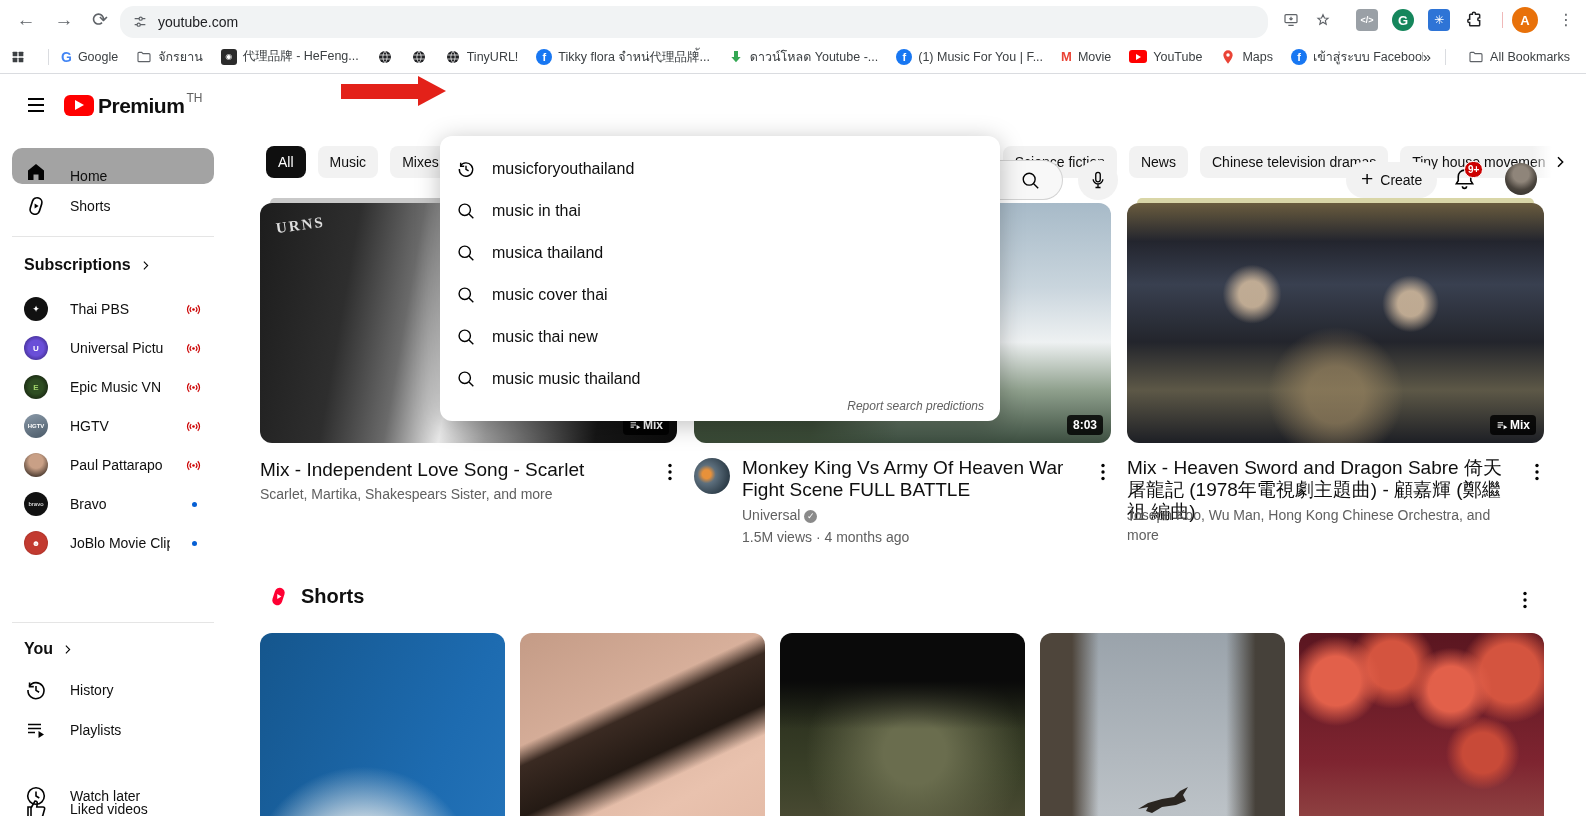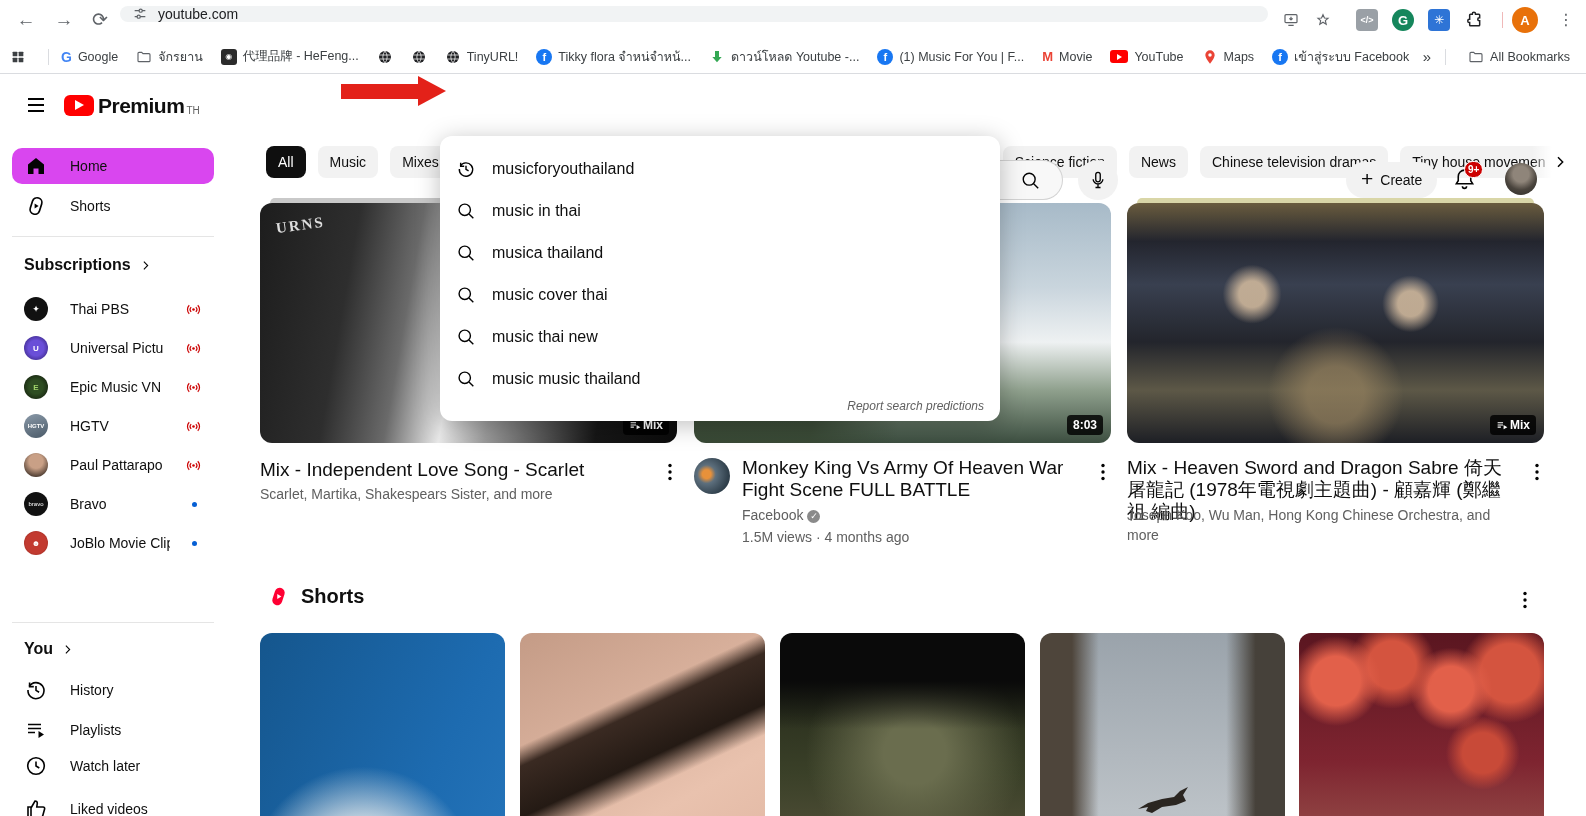--- a/index.html
+++ b/index.html
@@ -4,21 +4,21 @@
 <style>
   * { margin:0; padding:0; box-sizing:border-box; }
   html,body { width:1586px; height:816px; overflow:hidden; background:#fff;
     font-family:"Liberation Sans","DejaVu Sans",sans-serif; color:#0f0f0f; }
   #page { position:relative; width:1586px; height:816px; background:#fff; }
 
   
   #topbar { position:absolute; left:0; top:0; width:1586px; height:40px; background:#fff; }
   .navbtn { position:absolute; top:8px; width:24px; height:24px; color:#5f6368; font-size:19px;
     line-height:24px; text-align:center; cursor:pointer; }
-  #addr { position:absolute; left:120px; top:6px; width:1148px; height:16px; background:#f1f3f4;
+  #addr { position:absolute; left:120px; top:6px; width:1148px; height:32px; background:#f1f3f4;
     border-radius:14px; display:flex; align-items:center; padding:0 12px; gap:10px; }
   #addr .url { font-size:14px; color:#202124; }
   .tbicon { position:absolute; top:9px; width:22px; height:22px; display:flex; align-items:center; justify-content:center; }
   .extsq { border-radius:4px; font-size:9px; font-weight:bold; color:#fff; }
   #topdiv { position:absolute; left:1502px; top:12px; width:1px; height:16px; background:#f0b9b9; }
   #top-avatar { position:absolute; left:1512px; top:7px; width:26px; height:26px; border-radius:50%;
     background:#e8710a; color:#fff; font-size:13px; font-weight:bold; display:flex; align-items:center; justify-content:center; }
 
   #bookmarks { position:absolute; left:0; top:40px; width:1586px; height:34px; background:#fff;
     border-bottom:1px solid #dadce0; display:flex; align-items:center; padding:0 10px; }
@@ -30,21 +30,21 @@
   .ic16 { width:16px; height:16px; flex:none; }
 
   
   #ythead { position:absolute; left:0; top:74px; width:1586px; height:62px; background:#fff; z-index:10; }
   #hamburger { position:absolute; left:24px; top:19px; width:24px; height:24px; cursor:pointer; }
   #logo { position:absolute; left:64px; top:17px; display:flex; align-items:flex-start; cursor:pointer; }
   #playbadge { width:30px; height:21px; background:#f00; border-radius:6px; position:relative; margin-top:4px; }
   #playbadge:after { content:""; position:absolute; left:11px; top:5px; border-left:9px solid #fff;
     border-top:5.5px solid transparent; border-bottom:5.5px solid transparent; }
   #brand { font-size:21px; font-weight:bold; letter-spacing:-0.5px; margin-left:4px; margin-top:3px; }
-  #brand-sup { font-size:10px; color:#606060; margin-left:2px;margin-top:14px; }
+  #brand-sup { font-size:12px; color:#606060; margin-left:2px; }
 
   #searchwrap { position:absolute; left:443px; top:86px; height:40px; display:flex; z-index:10; }
   #searchbox { width:556px; height:40px; border:1px solid #1c62b9; border-radius:20px 0 0 20px;
     background:#fff; display:flex; align-items:center; padding:0 8px 0 14px; }
   #searchbox input { border:none; outline:none; flex:1; font-size:16px; font-family:inherit; color:#0f0f0f; background:transparent; }
   #caret { width:0; border-left:1.5px solid #000; height:19px; margin:0 4px 0 -3px; }
   #clearbtn { width:30px; height:30px; font-size:18px; color:#0f0f0f; display:flex; align-items:center;
     justify-content:center; cursor:pointer; }
   #searchbtn { width:64px; height:40px; background:#f8f8f8; border:1px solid #d3d3d3; border-left:none;
     border-radius:0 20px 20px 0; display:flex; align-items:center; justify-content:center; cursor:pointer; }
@@ -71,21 +71,21 @@
     border-radius:12px; box-shadow:0 4px 24px rgba(0,0,0,.25); z-index:50; padding-top:12px; }
   .sg { height:42px; display:flex; align-items:center; padding:0 16px; gap:16px; cursor:pointer; }
   .sg .txt { font-size:16px; font-weight:500; }
   .sg .gic { width:20px; height:20px; color:#030303; flex:none; }
   #report { position:absolute; right:16px; bottom:8px; font-size:12px; font-style:italic; color:#606060; cursor:pointer; }
 
   
   #sidebar { position:absolute; left:0; top:136px; width:226px; bottom:0; background:#fff; }
   .srow { position:absolute; left:12px; width:202px; height:36px; border-radius:10px; display:flex;
     align-items:center; padding:0 12px; gap:22px; cursor:pointer; }
-  .srow.active { background:#d946ef; }
+  .srow.active { background:#a3a3a3;align-items:flex-end; }
   .srow .slabel { font-size:14px; white-space:nowrap; overflow:hidden; }
   .sic { width:24px; height:24px; flex:none; color:#030303; }
   .shead { position:absolute; left:24px; font-size:16px; font-weight:bold; display:flex; align-items:center; gap:8px; cursor:pointer; }
   .sdiv { position:absolute; left:12px; width:202px; height:1px; background:#e5e5e5; }
   .avatar24 { width:24px; height:24px; border-radius:50%; flex:none; display:flex; align-items:center;
     justify-content:center; color:#fff; font-weight:bold; }
   .liveic { margin-left:auto; width:17px; height:17px; color:#c00; flex:none; }
   .bluedot { margin-left:auto; width:5px; height:5px; border-radius:50%; background:#065fd4; flex:none; margin-right:5px; }
 
   
@@ -237,21 +237,21 @@
       </div>
       <div class="bm">
         <svg class="ic16" viewBox="0 0 24 24">
           <circle cx="12" cy="12" r="9" fill="#202124"></circle>
             <path d="M12 3a14 14 0 0 1 0 18M12 3a14 14 0 0 0 0 18M3.6 9h16.8M3.6 15h16.8" stroke="#fff" stroke-width="1.1" fill="none"></path>
         </svg>
         <span class="lbl">TinyURL!</span>
       </div>
       <div class="bm">
         <span style="width:16px;height:16px;background:#1877F2;border-radius:50%;display:inline-flex;align-items:center;justify-content:center;color:#fff;font-size:11px;font-weight:bold">f</span>
-        <span class="lbl">Tikky flora จำหน่จำหน้...</span>
+        <span class="lbl">Tikky flora จำหน่代理品牌้...</span>
       </div>
       <div class="bm">
         <svg class="ic16" viewBox="0 0 24 24">
           <path d="M9 3h6v9h4l-7 8-7-8h4z" fill="#34a853"></path>
         </svg>
         <span class="lbl">ดาวน์โหลด Youtube -...</span>
       </div>
       <div class="bm">
         <span style="width:16px;height:16px;background:#1877F2;border-radius:50%;display:inline-flex;align-items:center;justify-content:center;color:#fff;font-size:11px;font-weight:bold">f</span>
         <span class="lbl">(1) Music For You | F...</span>
@@ -429,21 +429,21 @@
       <span class="slabel">Playlists</span>
     </div>
     <div class="srow" style="top:536px">
       <svg class="sic" viewBox="0 0 24 24" fill="none" stroke="#030303" stroke-width="1.6">
         <path d="M5.2 8.4A8 8 0 1 1 4 12"></path>
           <path d="M5.6 4.4v4.2h4.2" stroke-width="1.6"></path>
           <path d="M12 8v4.4l3.1 1.9"></path>
       </svg>
       <span class="slabel">History</span>
     </div>
-    <div class="srow" style="top:612px">
+    <div class="srow" style="top:642px">
       <svg class="sic" viewBox="0 0 24 24" fill="none" stroke="#030303" stroke-width="1.6">
         <circle cx="12" cy="12" r="8.3"></circle>
           <path d="M12 7.4V12l3.3 2"></path>
       </svg>
       <span class="slabel">Watch later</span>
     </div>
     <div class="srow" style="top:655px">
       <svg class="sic" viewBox="0 0 24 24" fill="none" stroke="#030303" stroke-width="1.6">
         <path d="M7 10v10H4V10zM7 11l4-7c1.4 0 2.3 1 2.3 2.2L12.8 10H19a1.6 1.6 0 0 1 1.6 2l-1.8 6.5A2 2 0 0 1 16.9 20H7"></path>
       </svg>
@@ -494,21 +494,21 @@
   <div class="vby" style="left:260px;top:484px;width:380px">Scarlet, Martika, Shakespears Sister, and more</div>
   <svg class="kebab" style="left:658px;top:460px" viewBox="0 0 24 24" fill="#030303">
     <circle cx="12" cy="5.5" r="1.7"></circle>
       <circle cx="12" cy="12" r="1.7"></circle>
       <circle cx="12" cy="18.5" r="1.7"></circle>
   </svg>
 
   <div class="chavatar"></div>
   <div class="vtitle" style="left:742px;top:457px;width:340px">Monkey King Vs Army Of Heaven War Fight Scene FULL BATTLE</div>
   <div class="vby" style="left:742px;top:505px">
-    <span>Facebook</span><span class="vcheck">✓</span>
+    <span>Universal</span><span class="vcheck">✓</span>
   </div>
   <div class="vby" style="left:742px;top:527px">1.5M views · 4 months ago</div>
   <svg class="kebab" style="left:1091px;top:460px" viewBox="0 0 24 24" fill="#030303">
     <circle cx="12" cy="5.5" r="1.7"></circle>
       <circle cx="12" cy="12" r="1.7"></circle>
       <circle cx="12" cy="18.5" r="1.7"></circle>
   </svg>
 
   <div class="vtitle" style="left:1127px;top:457px;width:392px">Mix - Heaven Sword and Dragon Sabre 倚天屠龍記 (1978年電視劇主題曲) - 顧嘉輝 (鄭繼祖 編曲)</div>
   <div class="vby" style="left:1127px;top:505px;width:392px">Joseph Koo, Wu Man, Hong Kong Chinese Orchestra, and more</div>

